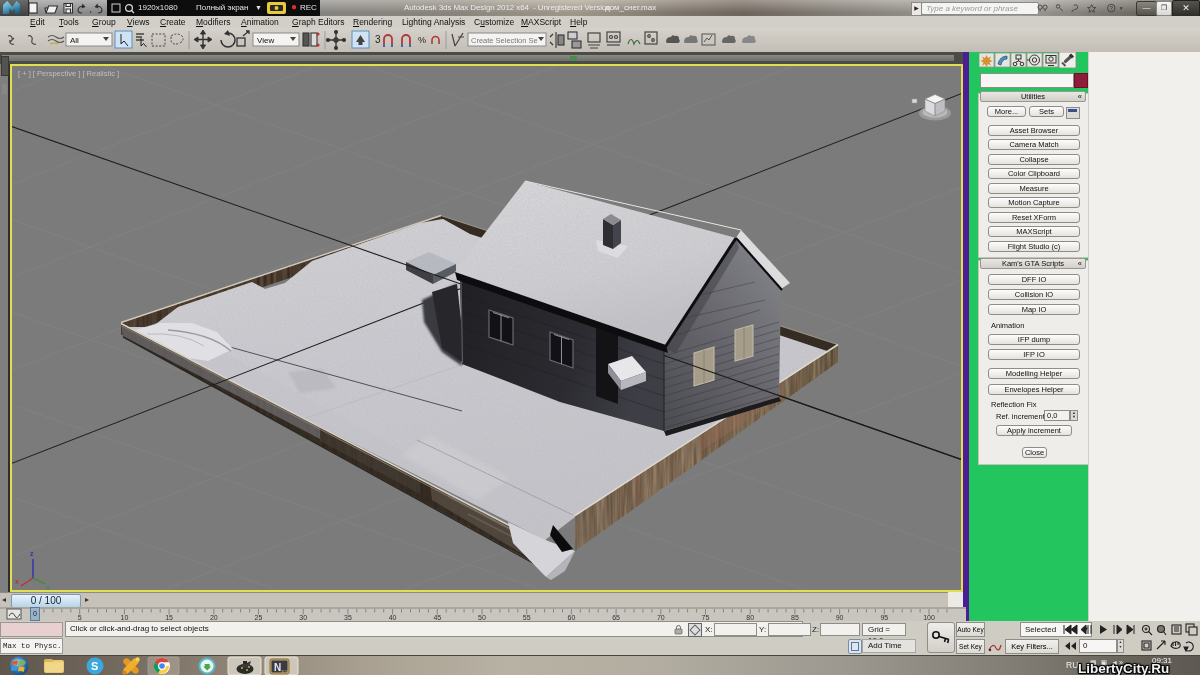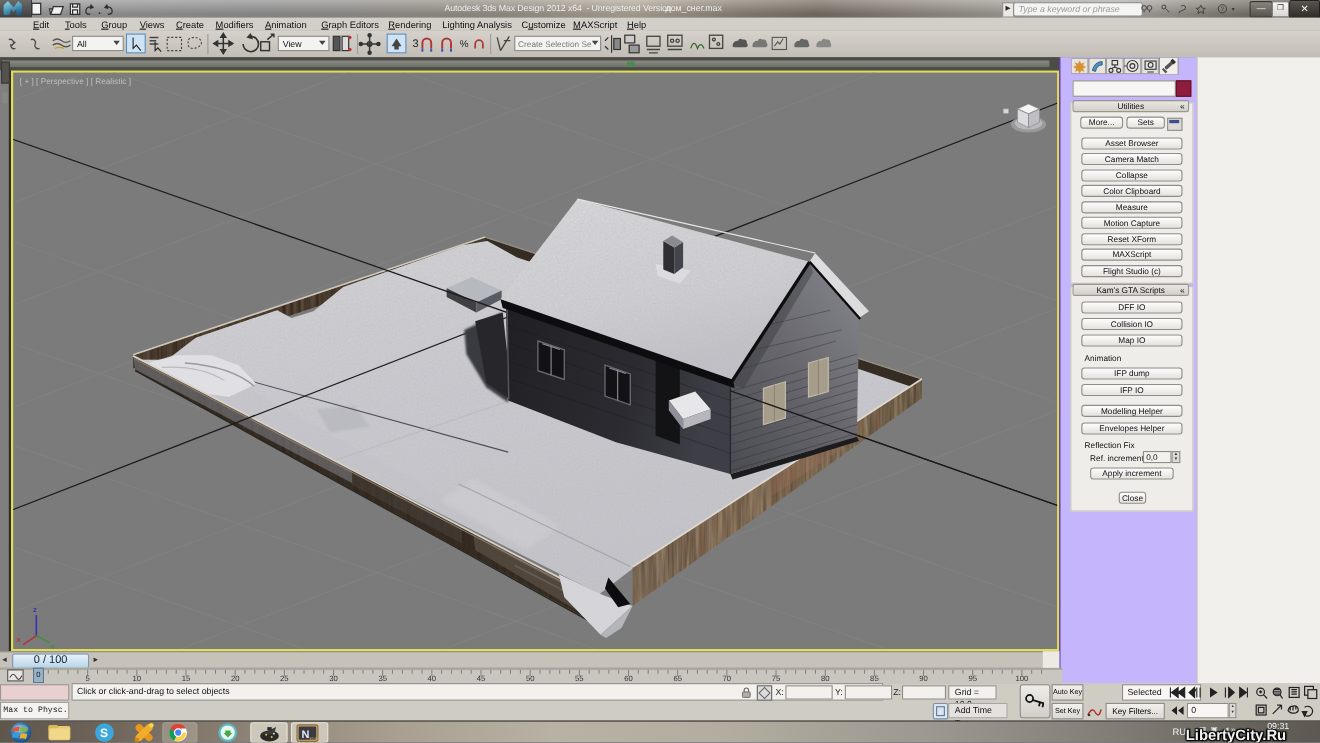--- a/index.html
+++ b/index.html
@@ -30,21 +30,21 @@
   
   #toolbar{left:0;top:28px;width:1200px;height:24px;
     background:linear-gradient(#d6d2cb,#c2beb6);border-bottom:1px solid #8e8b84;}
   
   #substrip{left:0;top:52px;width:963px;height:12px;background:#4b4b47;}
   #substrip .inner{position:absolute;left:2px;top:3px;width:952px;height:6px;
     background:linear-gradient(#8a8a85,#70706b);}
   #leftcol{left:0;top:64px;width:10px;height:528px;background:#7f7f7f;
     border-right:2px solid #2e2e2e;box-sizing:border-box;}
   
-  #rightpanel{left:963px;top:52px;width:125px;height:570px;background:#c4b5fd;border-left:1px solid #4c1d95;box-sizing:border-box;}
+  #rightpanel{left:963px;top:52px;width:125px;height:570px;background:#22c55e;border-left:6px solid #4c1d95;box-sizing:border-box;}
   #rightempty{left:1088px;top:52px;width:112px;height:570px;background:#f2f0ed;
     border-left:1px solid #d0cec9;}
   .rbtn{position:absolute;left:19px;width:92px;height:11px;background:linear-gradient(#fdfdfd,#e4e2dd);
     border:1px solid #8f8d88;border-radius:3px;font-size:7.5px;text-align:center;
     line-height:10px;color:#111;box-sizing:border-box;}
   .rhead{position:absolute;left:11px;width:106px;height:11px;background:linear-gradient(#e9e7e2,#d2cfc9);
     border:1px solid #9a9791;border-radius:2px;font-size:7.5px;text-align:center;
     line-height:10px;color:#111;box-sizing:border-box;}
   .rlabel{position:absolute;left:22px;font-size:7.5px;color:#111;}
   
@@ -69,20 +69,37 @@
       <path d="M46 13 l2.5-7 h9 l-2.5 7 z M46 13 l2-5 h-3 l1 5" fill="#f0f0f0"></path>
       <path d="M64 3.5 h8.5 v9.5 h-8.5 z" fill="#ececec"></path>
         <path d="M66 3.5 v3 h4.5 v-3 M66 13 v-4 h4.5 v4"></path>
       <path d="M84 6.5 q-5.5 -1 -6 3.5 q0 3 4 3"></path>
       <path d="M82.5 3.5 l3 3.5 l-4 1.5 z" fill="#2e2e2e" stroke="none"></path>
       <circle cx="90.5" cy="12" r="0.8" fill="#2e2e2e" stroke="none"></circle>
       <path d="M96 6.5 q5.5 -1 6 3.5 q0 3 -4 3"></path>
       <path d="M97.5 3.5 l-3 3.5 l4 1.5 z" fill="#2e2e2e" stroke="none"></path>
     </g>
   </svg>
+  <div class="abs" id="recbar">
+    <svg class="abs" style="left:4px;top:2px" width="100" height="12" viewBox="0 0 100 12">
+      <rect x="1" y="2" width="8" height="8" fill="none" stroke="#cfcfcf"></rect>
+      <circle cx="18" cy="6" r="3.4" fill="none" stroke="#dadada" stroke-width="1.3"></circle>
+      <line x1="20.5" y1="8.5" x2="23" y2="11" stroke="#dadada" stroke-width="1.3"></line>
+    </svg>
+    <span class="abs" style="left:31px;">1920x1080</span>
+    <span class="abs" style="left:89px;">Полный экран</span>
+    <span class="abs" style="left:148px;font-size:7px;">▼</span>
+    <div class="abs" style="left:160px;top:2px;width:19px;height:12px;background:#e8c93e;border-radius:2px;"></div>
+    <svg class="abs" style="left:162px;top:4px" width="15" height="8" viewBox="0 0 15 8">
+      <rect x="1" y="1" width="13" height="6" rx="1" fill="#2a2a2a"></rect>
+        <circle cx="7.5" cy="4" r="2" fill="#e8c93e"></circle>
+    </svg>
+    <span class="abs" style="left:184px;color:#e03030;font-size:10px;top:-1px;">●</span>
+    <span class="abs" style="left:193px;font-size:8px;">REC</span>
+  </div>
   <div class="abs" id="apptitle">Autodesk 3ds Max Design 2012 x64&nbsp;&nbsp;- Unregistered Version</div>
   <div class="abs" style="left:605px;top:0;height:28px;color:#ededed;font-size:8px;line-height:16px;">дом_снег.max</div>
   <div class="abs" style="left:911px;top:2px;width:9px;height:12px;background:#ece9e4;border:1px solid #8a8a8a;font-size:6px;color:#2a2a2a;text-align:center;line-height:11px;">▶</div>
   <div class="abs" id="searchbox">Type a keyword or phrase</div>
   <svg class="abs" style="left:1036px;top:2px" width="90" height="12" viewBox="0 0 110 12">
     <g stroke="#3a3a3a" fill="none" stroke-width="1">
       <circle cx="5" cy="5" r="2.6"></circle>
         <circle cx="11" cy="5" r="2.6"></circle>
         <line x1="5" y1="8" x2="5" y2="10"></line>
         <line x1="11" y1="8" x2="11" y2="10"></line>

